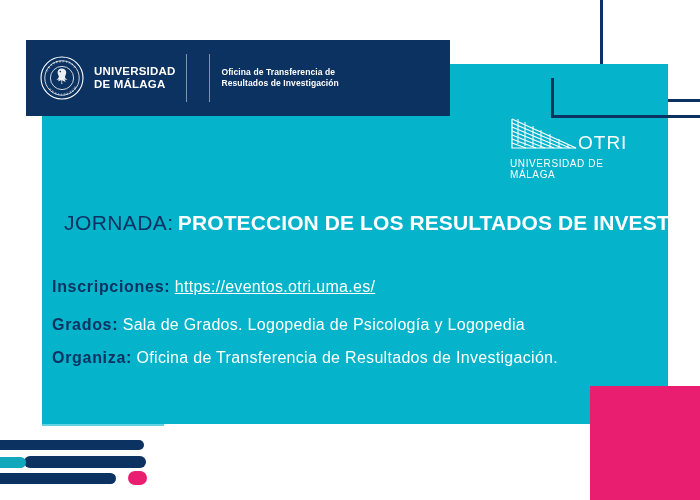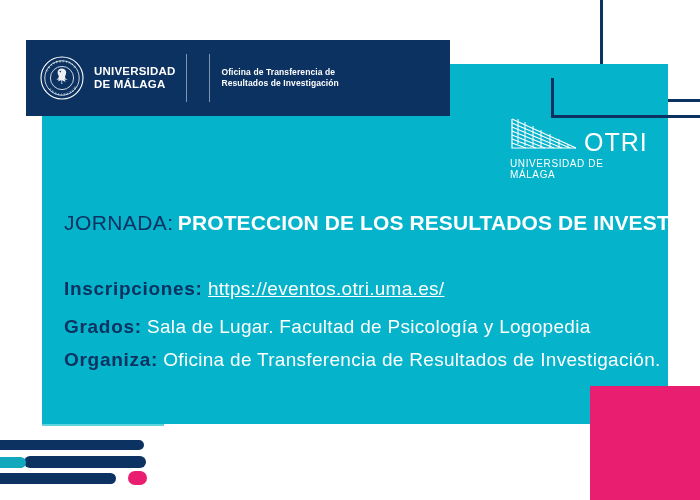--- a/index.html
+++ b/index.html
@@ -113,25 +113,25 @@
     width: 136px;
     height: 50px;
   }
   #otri-logo .otri-row {
     display: flex;
     align-items: flex-end;
   }
   #otri-logo .fan { flex: 0 0 68px; }
   #otri-logo .otri-word {
     color: #ffffff;
-    font-size: 25px;
+    font-size: 19px;
     line-height: 25px;
     letter-spacing: 1px;
     font-weight: normal;
-    margin-left: 6px;
+    margin-left: 0;
     padding-bottom: 1px;
   }
   #otri-logo .otri-sub {
     color: #ffffff;
     font-size: 10px;
     letter-spacing: .6px;
     text-align: left;
     margin-top: 2px;
     padding-right: 2px;
   }
@@ -152,23 +152,23 @@
   #title-row .headline {
     color: #ffffff;
     font-size: 21px;
     font-weight: bold;
     letter-spacing: .1px;
   }
 
   
   .info-line {
     position: absolute;
-    left: 64px;
-    white-space: nowrap;
-    font-size: 19px;
+    left: 52px;
+    white-space: nowrap;
+    font-size: 16px;
   }
   .info-line .lbl {
     color: #0b3261;
     font-weight: bold;
     letter-spacing: .7px;
   }
   .info-line .val {
     color: #ffffff;
     letter-spacing: .3px;
   }
@@ -301,21 +301,21 @@
     <span class="headline">PROTECCION DE LOS RESULTADOS DE INVESTIGACIÓN</span>
   </div>
 
   <div id="line-inscripciones" class="info-line">
     <span class="lbl">Inscripciones:</span>
     <span class="val link">https://eventos.otri.uma.es/</span>
   </div>
 
   <div id="line-lugar" class="info-line">
     <span class="lbl">Grados:</span>
-    <span class="val">Sala de Lugar. Facultad de Psicología y Logopedia</span>
+    <span class="val">Sala de Grados. Logopedia de Psicología y Logopedia</span>
   </div>
 
   <div id="line-organiza" class="info-line">
     <span class="lbl">Organiza:</span>
     <span class="val">Oficina de Transferencia de Resultados de Investigación.</span>
   </div>
 
   <div id="bl-accent" class="bar"></div>
   <div id="bl-bar-1" class="bar"></div>
   <div id="bl-bar-2" class="bar"></div>

